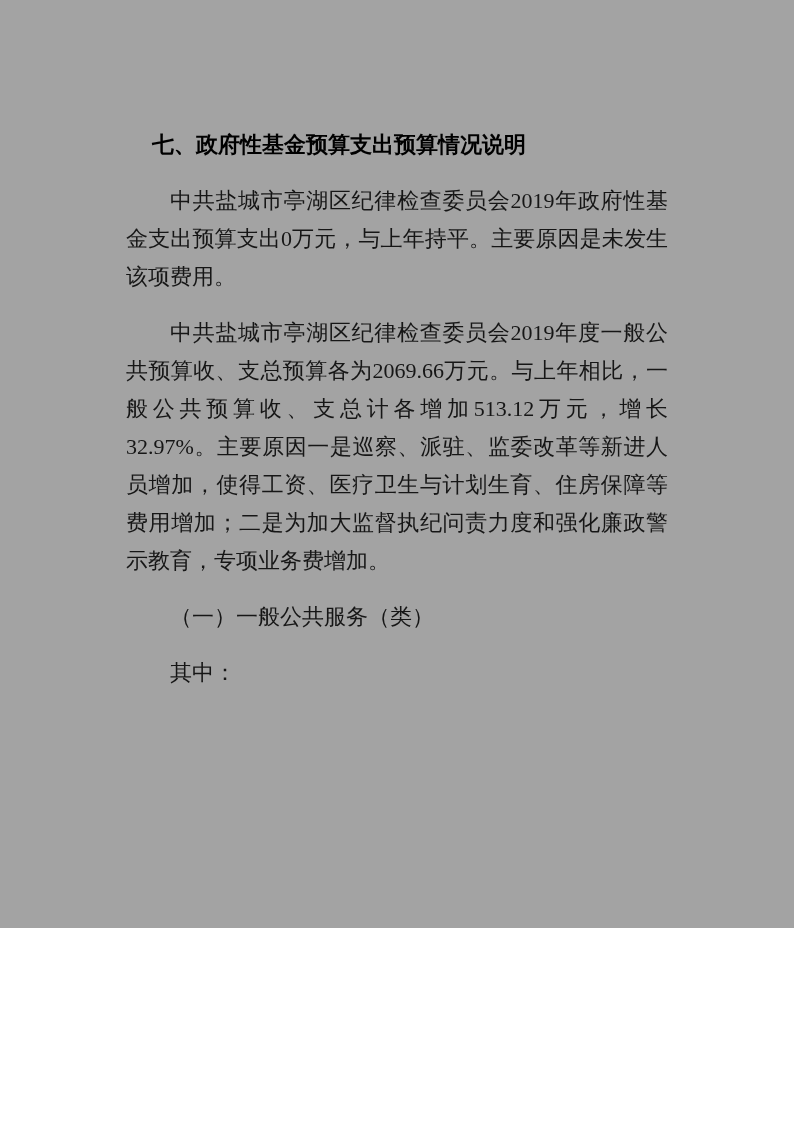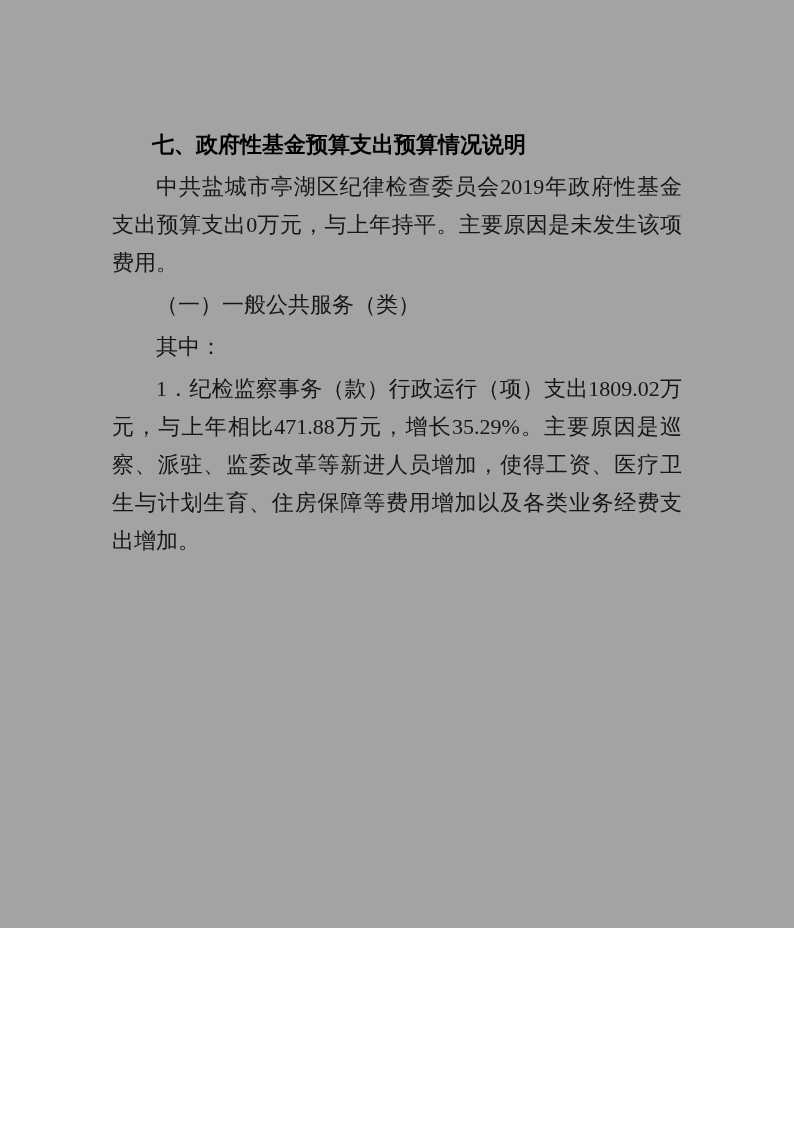--- a/index.html
+++ b/index.html
@@ -30,39 +30,39 @@
     margin: 0;
     text-indent: 44px;
     font-family: "Liberation Sans", "DejaVu Sans", sans-serif;
     font-weight: 700;
     font-size: 22px;
     line-height: 38px;
     color: #000000;
     text-align: left;
   }
   .para {
-    margin: 4px;
+    margin: 18px;
     text-indent: 44px;
   }
   .footer {
     position: absolute;
     top: 1006px;
     right: 104px;
     font-family: "Liberation Serif", "DejaVu Serif", serif;
     font-size: 21px;
     line-height: 30px;
     color: #161616;
     letter-spacing: 2px;
   }
 </style>
 </head>
 <body>
 
 <div class="page">
   <div class="content">
     <h2 class="heading">七、政府性基金预算支出预算情况说明</h2>
     <p class="para">中共盐城市亭湖区纪律检查委员会2019年政府性基金支出预算支出0万元，与上年持平。主要原因是未发生该项费用。</p>
+    <p class="para">中共盐城市亭湖区纪律检查委员会2019年度一般公共预算收、支总预算各为2069.66万元。与上年相比，一般公共预算收、支总计各增加513.12万元，增长32.97%。主要原因一是巡察、派驻、监委改革等新进人员增加，使得工资、医疗卫生与计划生育、住房保障等费用增加；二是为加大监督执纪问责力度和强化廉政警示教育，专项业务费增加。</p>
     <p class="para">（一）一般公共服务（类）</p>
     <p class="para">其中：</p>
-    <p class="para">1．纪检监察事务（款）行政运行（项）支出1809.02万元，与上年相比471.88万元，增长35.29%。主要原因是巡察、派驻、监委改革等新进人员增加，使得工资、医疗卫生与计划生育、住房保障等费用增加以及各类业务经费支出增加。</p>
   </div>
   <div class="footer">— 23 —</div>
 </div>
 
 </body></html>

